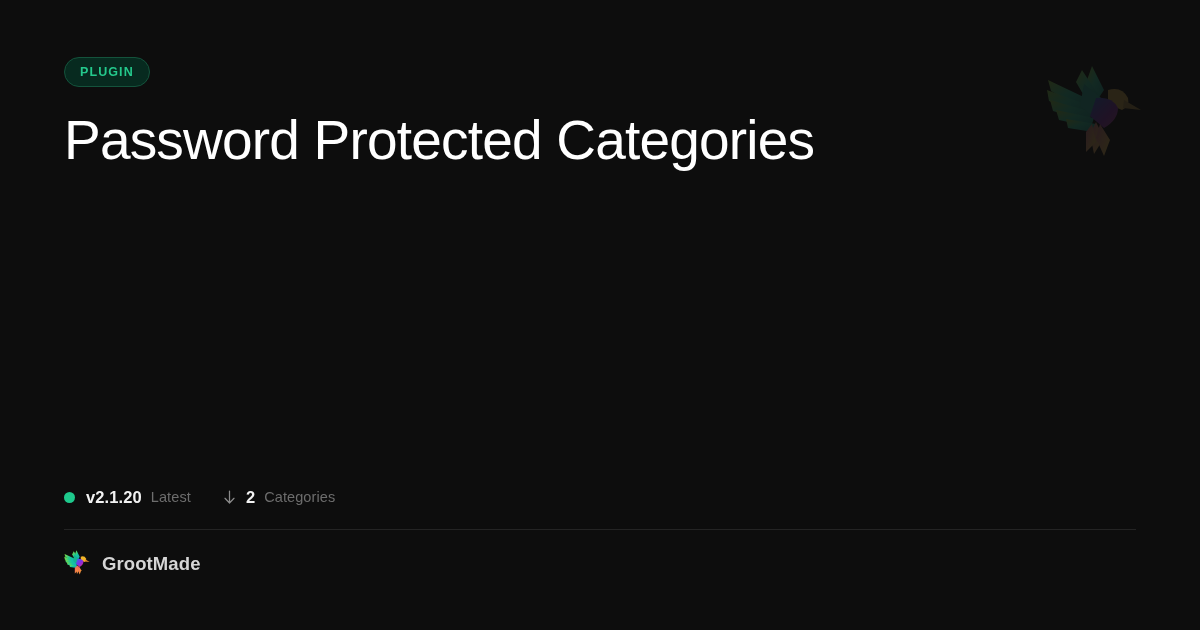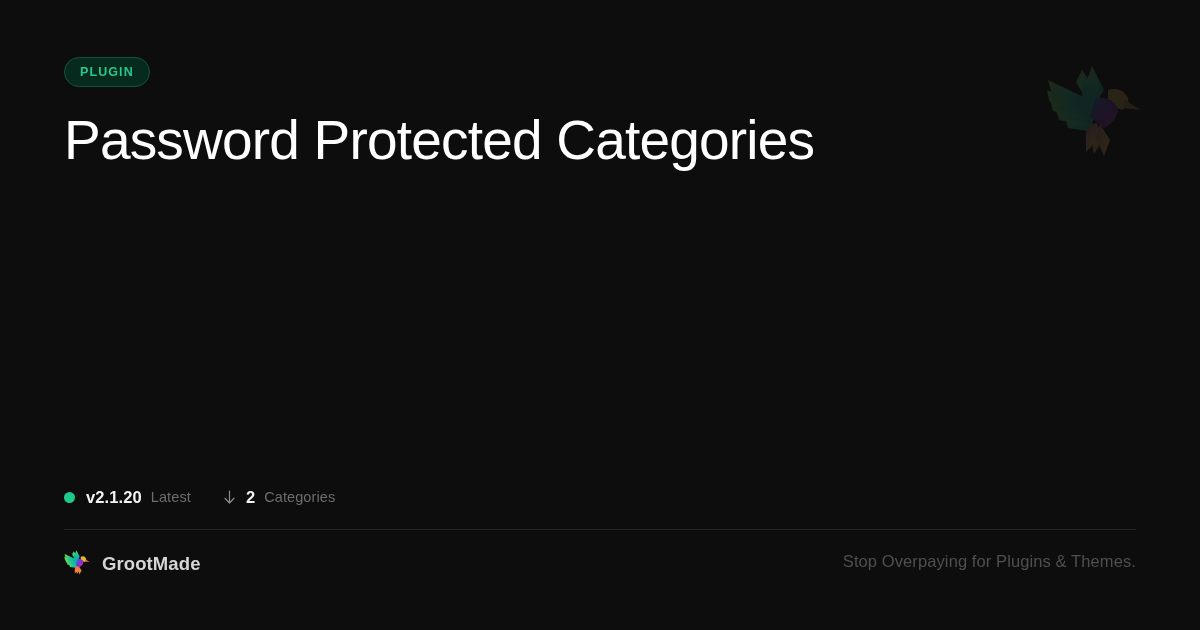--- a/index.html
+++ b/index.html
@@ -286,17 +286,16 @@
         <path d="M62 32 Q76 28 82 40 Q84 48 76 52 L62 46 Z" fill="#f0b429"></path>
         <path d="M78 42 L95 52 L77 50 Z" fill="#e8862a"></path>
         <path d="M50 40 Q66 38 72 50 Q72 62 58 70 L44 58 Z" fill="url(#bBody)"></path>
         <path d="M50 64 L58 80 L48 96 L44 76 Z" fill="url(#bTail)"></path>
         <path d="M54 66 L64 82 L58 98 L50 80 Z" fill="url(#bTail)"></path>
         <path d="M46 66 L50 84 L40 94 L40 74 Z" fill="url(#bTail)"></path>
       </svg>
       <span class="brand-name">GrootMade</span>
     </div>
 
-    <span class="tagline">Stop Overpaying for Plugins &amp; Themes.</span>
 
   </div>
 
 </div>
 
 </body></html>

